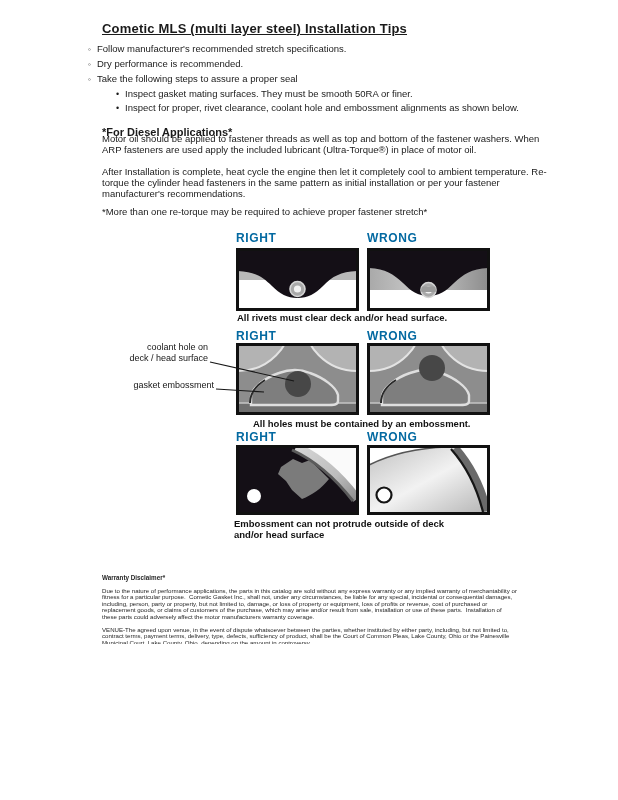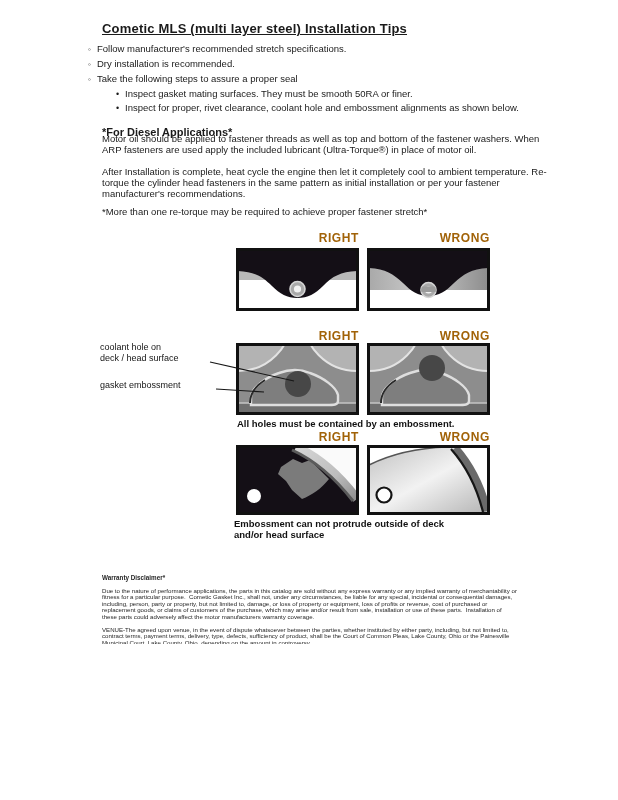--- a/index.html
+++ b/index.html
@@ -13,23 +13,23 @@
   
   .bullets{font-size:9.5px;line-height:14px;}
   .bline{display:flex;align-items:baseline;}
   .marker{width:9px;flex:0 0 9px;font-size:8px;text-align:left;}
   .sub .marker{font-size:9px;}
   .sub{margin-left:28px;}
   
   .h2{font-size:11px;font-weight:bold;}
   .para{font-size:9.5px;line-height:11px;white-space:pre-wrap;}
   
-  .rwlabel{font-size:12px;font-weight:bold;letter-spacing:.6px;width:123px;text-align:right;color:#a16207;}
+  .rwlabel{font-size:12px;font-weight:bold;letter-spacing:.6px;width:123px;text-align:left;color:#0369a1;}
   .dcaption{font-size:9.5px;font-weight:bold;color:#121212;white-space:pre-line;line-height:11px;}
-  .calloutlabel{font-size:9px;line-height:10.5px;text-align:left;color:#161616;white-space:pre-line;}
+  .calloutlabel{font-size:9px;line-height:10.5px;text-align:right;color:#161616;white-space:pre-line;}
   .diag{display:block;}
   
   .warranty{width:416px;font-size:6.1px;line-height:6.6px;color:#262626;}
   .warranty .whead{font-weight:bold;font-size:6.3px;margin:0 0 6px 0;}
   .warranty p{margin:0 0 6px 0;white-space:pre-wrap;}
   .pagenum{font-size:11.5px;color:#1f1f1f;letter-spacing:.3px;text-align:center;}
   svg{display:block;}
   #leader-overlay{position:absolute;left:0;top:0;pointer-events:none;}
 </style>
 </head>
@@ -39,21 +39,21 @@
 
   <div class="abs title" style="left:102px;top:21px;">Cometic MLS (multi layer steel) Installation Tips</div>
 
   <div class="abs bullets" style="left:88px;top:42px;width:470px;">
     <div class="bline">
       <span class="marker">◦</span>
       <span>Follow manufacturer's recommended stretch specifications.</span>
     </div>
     <div class="bline">
       <span class="marker">◦</span>
-      <span>Dry installation is recommended.</span>
+      <span>Dry performance is recommended.</span>
     </div>
     <div class="bline">
       <span class="marker">◦</span>
       <span>Take the following steps to assure a proper seal</span>
     </div>
     <div class="bline sub">
       <span class="marker">•</span>
       <span>Inspect gasket mating surfaces.  They must be smooth 50RA or finer.</span>
     </div>
     <div class="bline sub">
@@ -92,20 +92,21 @@
     </defs>
     <rect x="1.5" y="1.5" width="120" height="60" fill="#ffffff"></rect>
     <rect x="2" y="20" width="119" height="22" fill="url(#gw1)"></rect>
     <path d="M2,2 H121 V20 C104,21 97,26 87,35 C79,43 72,48 61.5,48 C51,48 44,43 36,35 C26,26 19,21 2,20 Z" fill="#140f16"></path>
     <circle cx="61.5" cy="42" r="7.5" fill="#a9a9a9" stroke="#d6d6d6" stroke-width="1.6"></circle>
     <circle cx="61.5" cy="42" r="3.6" fill="#f2f2f2"></circle>
     <rect x="0" y="38.5" width="123" height="5.5" fill="#9b9b9b" clip-path="url(#rivclip)"></rect>
     <rect x="1.5" y="1.5" width="120" height="60" fill="none" stroke="#111111" stroke-width="3"></rect>
   </svg>
 
+  <div class="abs dcaption" style="left:237px;top:312px;">All rivets must clear deck and/or head surface.</div>
 
   <div class="abs rwlabel" style="left:236px;top:329px;">RIGHT</div>
   <div class="abs rwlabel" style="left:367px;top:329px;">WRONG</div>
 
   <div class="abs calloutlabel" style="left:100px;top:342px;width:108px;">coolant hole on
 deck / head surface</div>
   <div class="abs calloutlabel" style="left:100px;top:380px;width:114px;">gasket embossment</div>
 
   <svg class="abs diag" style="left:236px;top:343px;" width="123" height="72" viewBox="0 0 123 72">
     <rect x="1.5" y="1.5" width="120" height="69" fill="#8d8d8d"></rect>
@@ -124,21 +125,21 @@
     <circle cx="2" cy="-26" r="54" fill="#b3b3b3" stroke="#e3e3e3" stroke-width="2"></circle>
     <circle cx="121" cy="-26" r="54" fill="#b3b3b3" stroke="#e3e3e3" stroke-width="2"></circle>
     <rect x="2" y="60" width="119" height="10" fill="#6f6f6f"></rect>
     <path d="M2,60 H121" stroke="#c4c4c4" stroke-width="1.5"></path>
     <path d="M15,62 L15,54 C15,46 28,35 43,30 C54,26 64,26 74,30 C88,35 100,44 102,52 L102,58 C102,62 98,62 90,62 L25,62 C18,62 15,62 15,62 Z" fill="#7e7e7e" stroke="#dedede" stroke-width="2.4"></path>
     <path d="M14,60 C14,50 21,42 29,37" stroke="#2a2a2a" stroke-width="2" fill="none"></path>
     <circle cx="65" cy="25" r="13" fill="#474747"></circle>
     <rect x="1.5" y="1.5" width="120" height="69" fill="none" stroke="#111111" stroke-width="3"></rect>
   </svg>
 
-  <div class="abs dcaption" style="left:237px;top:418px;text-align:right;">All holes must be contained by an embossment.</div>
+  <div class="abs dcaption" style="left:253px;top:418px;text-align:right;">All holes must be contained by an embossment.</div>
 
   <div class="abs rwlabel" style="left:236px;top:430px;">RIGHT</div>
   <div class="abs rwlabel" style="left:367px;top:430px;">WRONG</div>
 
   <svg class="abs diag" style="left:236px;top:445px;" width="123" height="70" viewBox="0 0 123 70">
     <defs>
       <linearGradient id="pr3g" x1="0" y1="0" x2="1" y2="1">
         <stop offset="0" stop-color="#d6d6d6"></stop>
         <stop offset="0.6" stop-color="#bdbdbd"></stop>
         <stop offset="1" stop-color="#8f8f8f"></stop>

